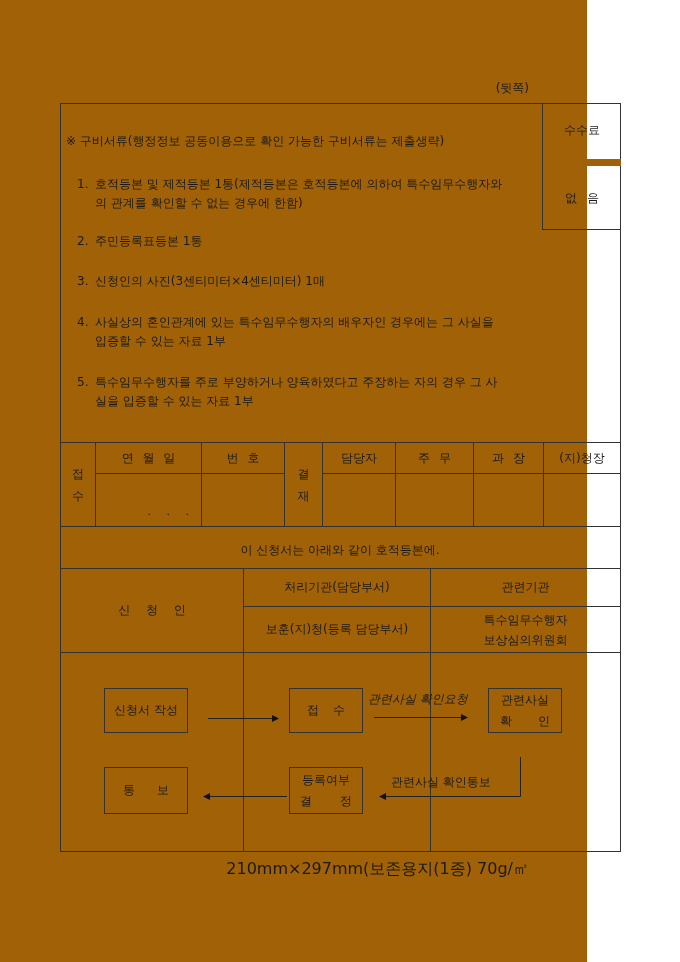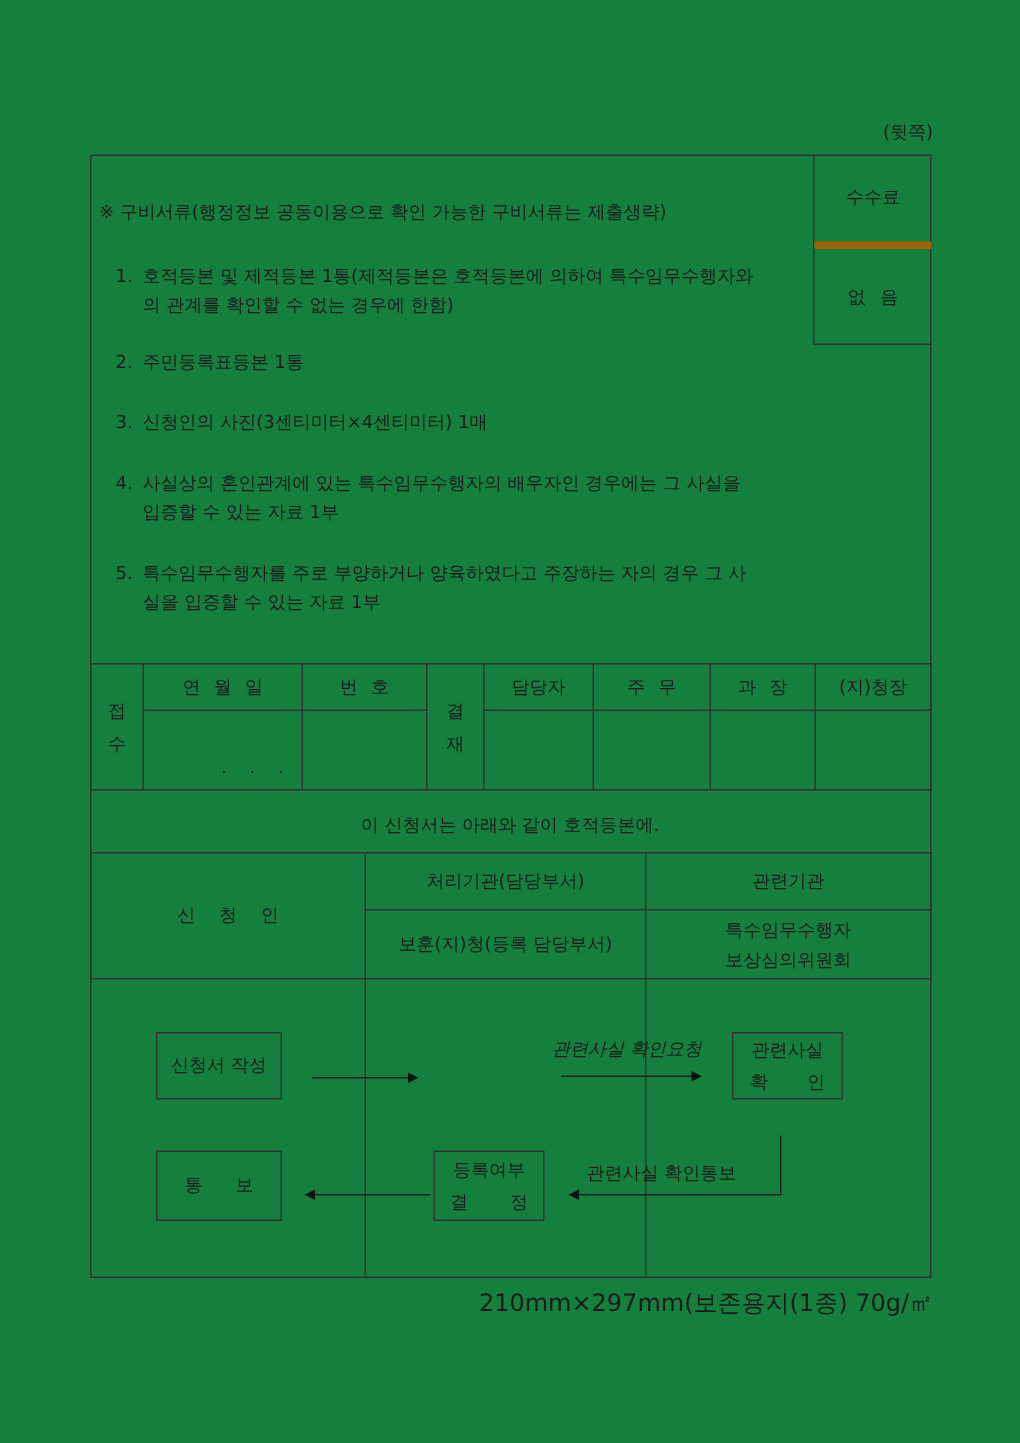--- a/index.html
+++ b/index.html
@@ -1,18 +1,18 @@
 <!DOCTYPE html>
 <html><head>
   <meta charset="utf-8">
   <style>
     html, body { margin: 0; padding: 0; background: #ffffff; }
     body { width: 680px; height: 962px; overflow: hidden; }
     .page {
-      position: relative; width: 680px; height: 962px; background: #15803d;
+      position: relative; width: 587px; height: 962px; background: #a16207;
       font-family: "DejaVu Sans", "Liberation Sans", sans-serif;
       font-size: 12px; color: #1a1a1a;
     }
     .abs { position: absolute; white-space: nowrap; }
     .side-label { right: 58px; top: 80px; font-size: 12px; }
 
     .frame {
       position: absolute; left: 60px; top: 103px; width: 559px; height: 747px;
       border: 1px solid #333;
     }
@@ -30,21 +30,21 @@
     .item-4 { top: 313px; }
     .item-5 { top: 373px; }
 
     
     .fee-box {
       position: absolute; left: 542px; top: 103px; width: 78px; height: 126px;
       border-left: 1px solid #333; border-bottom: 1px solid #333;
     }
     .fee-label {
       position: absolute; left: 0; top: 0; width: 78px; height: 63px;
-      border-bottom: 5px solid #a16207; display: flex; align-items: center; justify-content: center;
+      border-bottom: 7px solid #a16207; display: flex; align-items: center; justify-content: center;
       padding-bottom: 2px; box-sizing: border-box;
     }
     .fee-value {
       position: absolute; left: 0; top: 64px; width: 78px; height: 62px;
       display: flex; align-items: center; justify-content: center; word-spacing: 6px;
     }
 
     
     table.grid {
       position: absolute; border-collapse: collapse; table-layout: fixed;
@@ -206,20 +206,23 @@
     </tr>
   </tbody>
     </table>
 
   <div class="vline" style="left:243px; top:652px; height:199px;"></div>
   <div class="vline" style="left:430px; top:652px; height:199px;"></div>
 
   <div class="flow-box box-apply">
     <span class="ln">신청서 작성</span>
   </div>
+  <div class="flow-box box-receipt">
+    <span class="ln">접 수</span>
+  </div>
   <div class="flow-box box-check">
     <span class="ln">관련사실</span>
     <span class="ln just">확 인</span>
   </div>
   <div class="flow-box box-notify">
     <span class="ln just">통 보</span>
   </div>
   <div class="flow-box box-decide">
     <span class="ln">등록여부</span>
     <span class="ln just">결 정</span>

